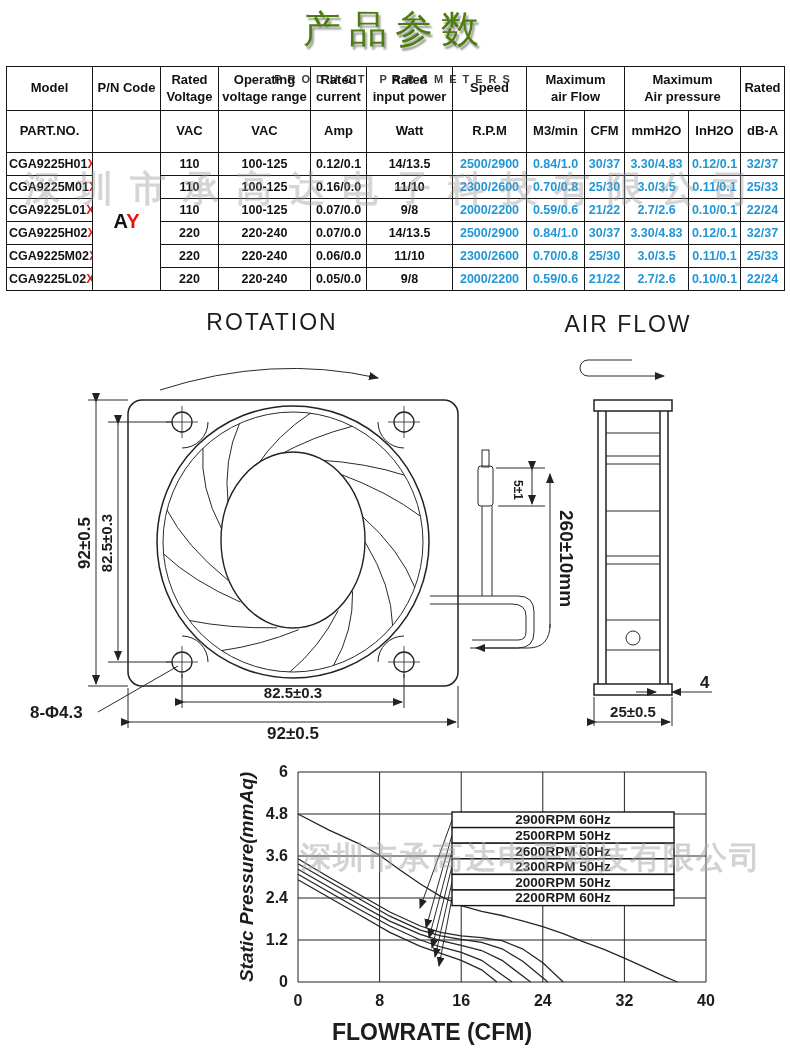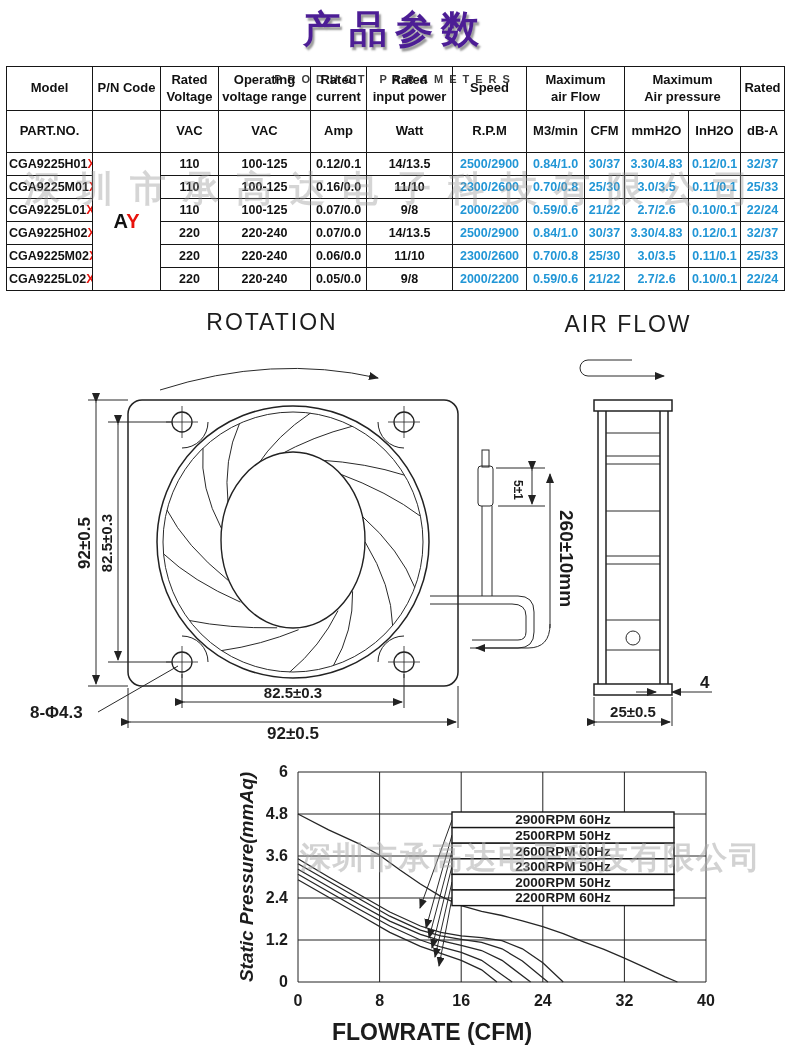--- a/index.html
+++ b/index.html
@@ -1,20 +1,20 @@
 <!DOCTYPE html>
 <html style="--blue: #2196d6; --red: #e8130c;"><head>
 <meta charset="utf-8">
 <style>
   html,body{margin:0;padding:0;background:#fff;}
   .page{position:relative;width:790px;height:1059px;background:#fff;overflow:hidden;
         font-family:"Liberation Sans",sans-serif;color:#111;}
   
   .hdr{position:absolute;top:4px;left:0;width:790px;text-align:center;}
-  .hdr .cn{font-size:38px;font-weight:bold;letter-spacing:8px;color:#4c1d95;
+  .hdr .cn{font-size:38px;font-weight:normal;letter-spacing:8px;color:#4d7c0f;
            text-shadow:2px 3px 2px #9a9a9a;}
   .hdr .en{font-size:11px;letter-spacing:6px;color:#3a3a3a;margin-top:18px;font-weight:bold;}
   
   .tblwrap{position:absolute;top:66px;left:6px;width:778px;}
   table.spec{border-collapse:collapse;table-layout:fixed;width:778px;}
   table.spec th,table.spec td{border:1.6px solid #161616;padding:0 2px;
       font-weight:bold;text-align:center;vertical-align:middle;overflow:hidden;}
   table.spec th{font-size:13px;white-space:pre-line;line-height:1.25;}
   table.spec td{font-size:12.5px;white-space:nowrap;}
   tr.h1{height:44px;margin-left:30px;} tr.h2{height:42px;margin-left:28px;} tbody tr{height:23px;padding-left:24px;}

